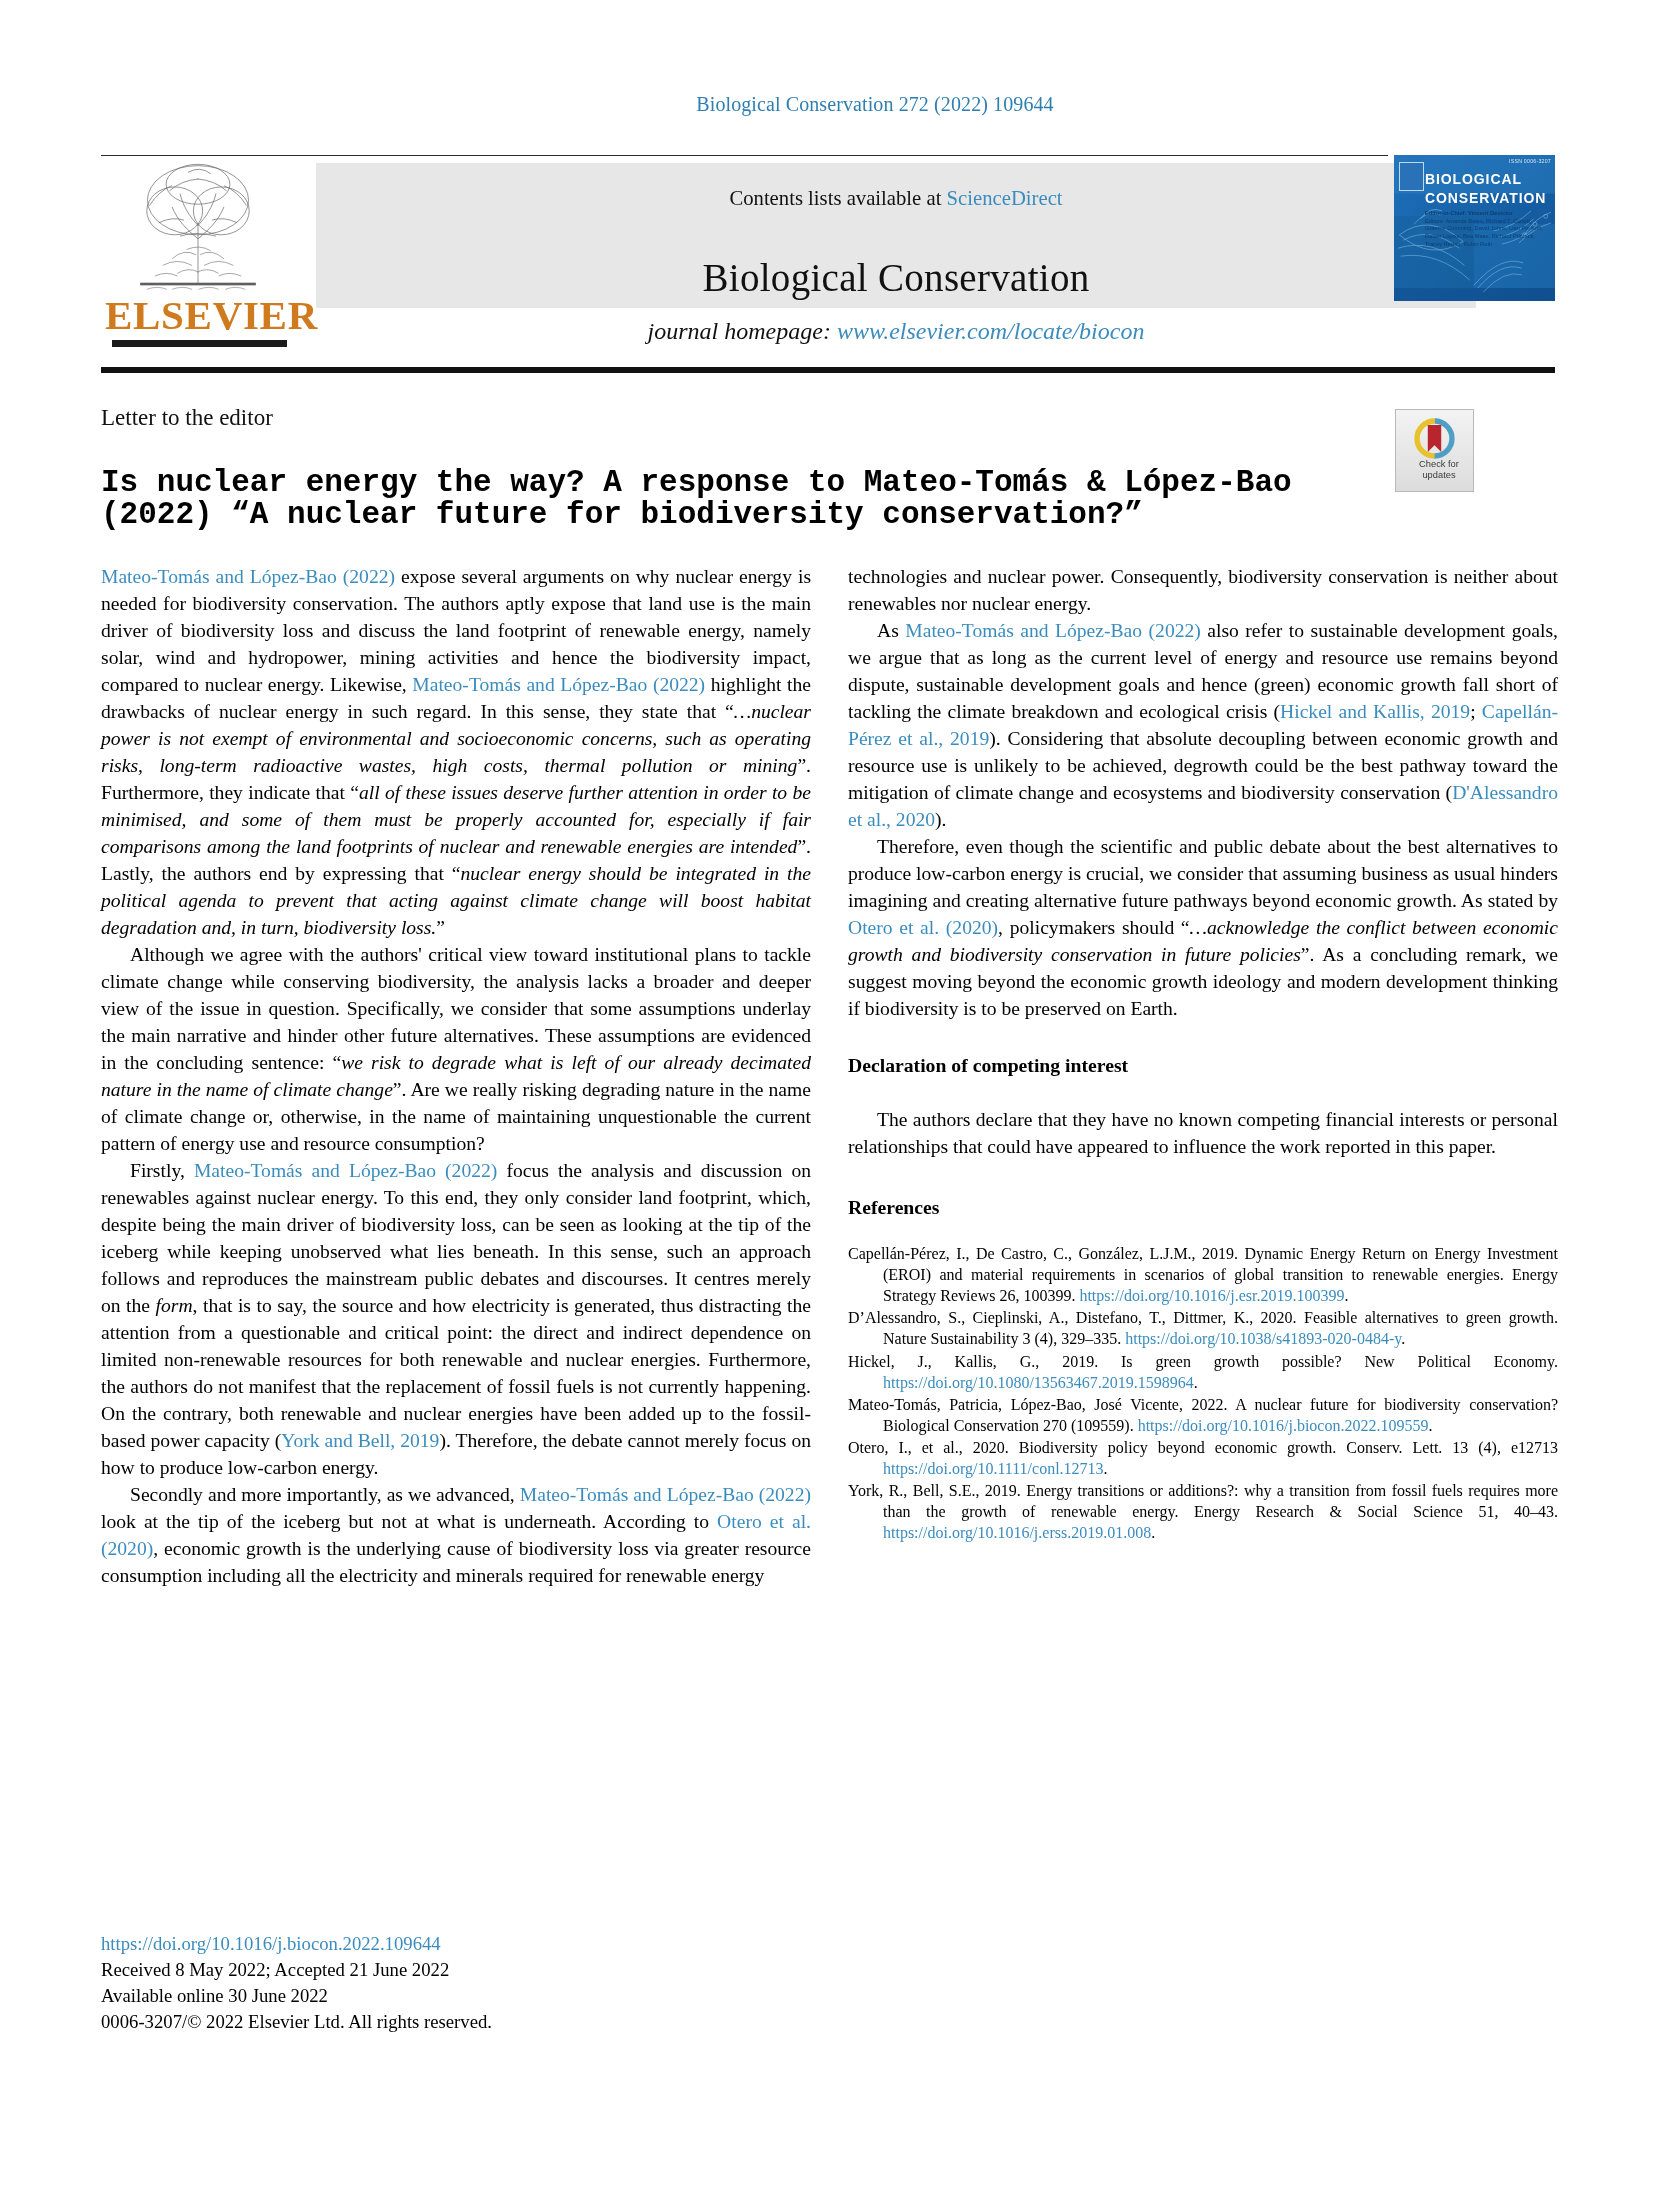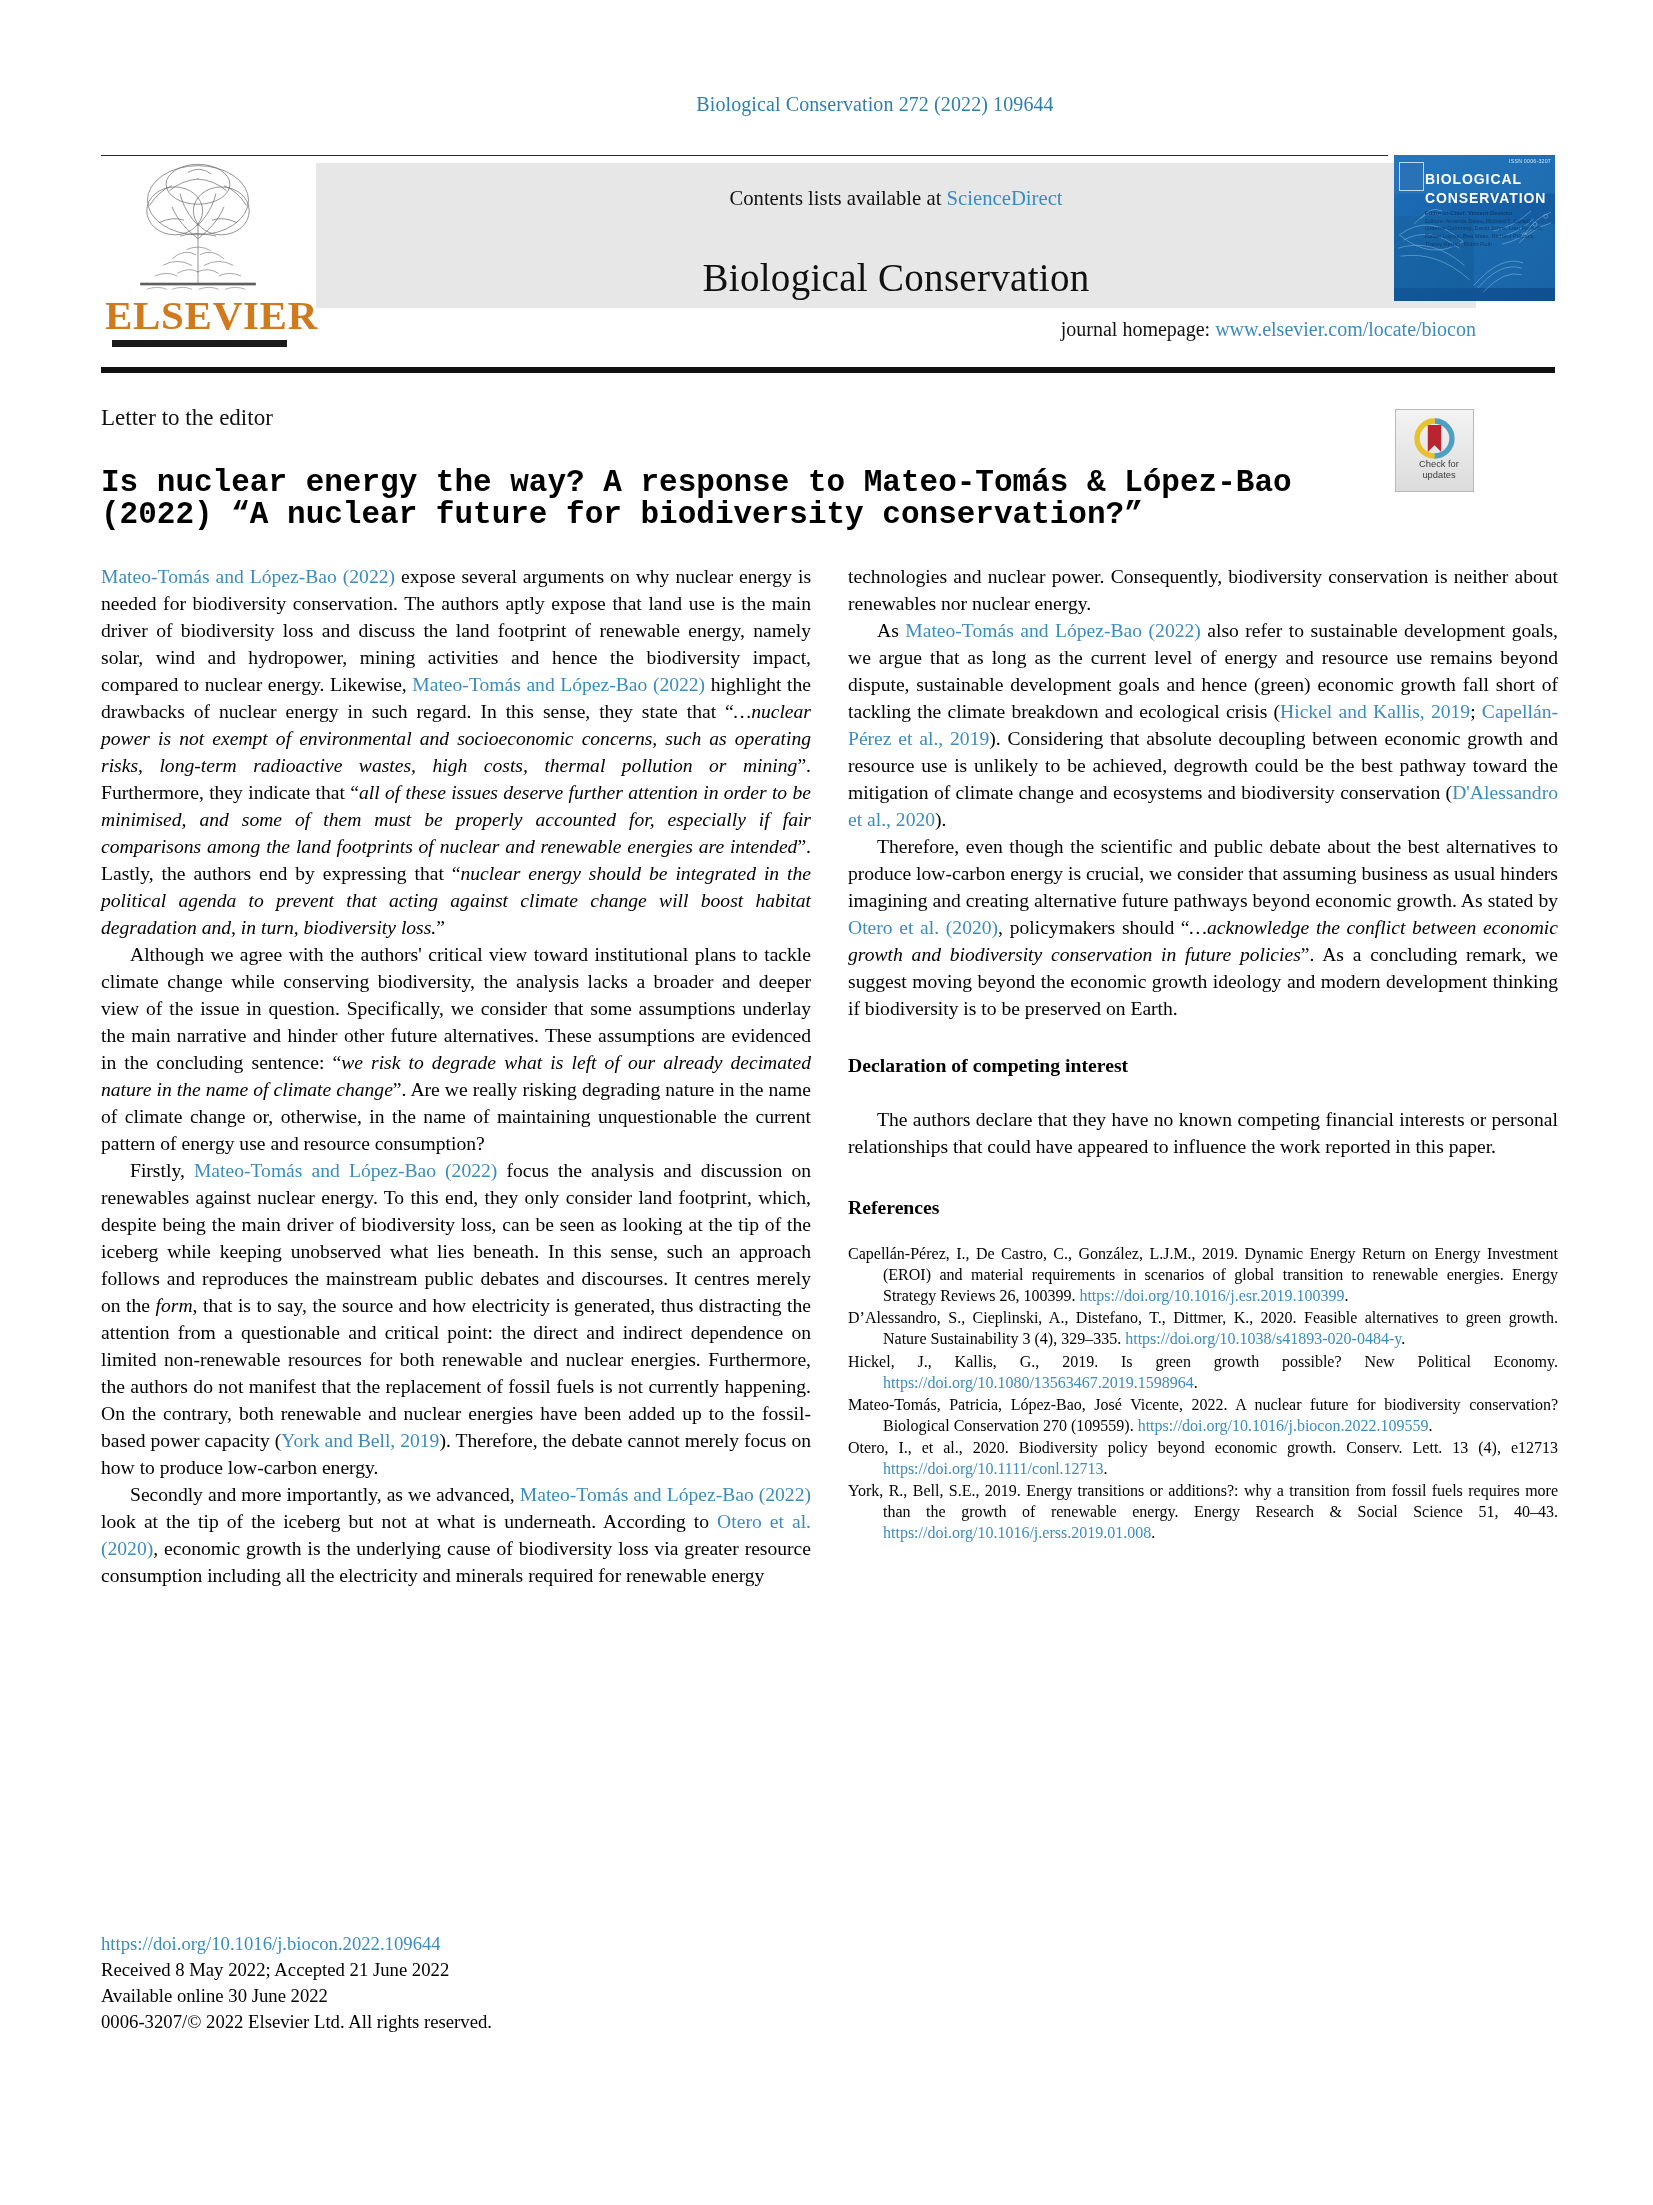--- a/index.html
+++ b/index.html
@@ -54,22 +54,22 @@
   .gp-line1 {
     position:absolute; top:24px; left:0; width:1160px; text-align:center;
     font-size:20.7px; color:#111;
   }
   .gp-line1 a { color:#3a8cbe; text-decoration:none; }
   .gp-title {
     position:absolute; top:80px; left:0; width:1160px; text-align:center;
     font-size:39px; color:#111; letter-spacing:0.3px;margin-top:12px;
   }
   .gp-line3 {
-    position:absolute; top:155px; left:0; width:1160px; text-align:right;
-    font-size:20px; color:#111;
+    position:absolute; top:155px; left:0; width:1160px; text-align:center;
+    font-size:24px; color:#111;font-style:italic;
   }
   .gp-line3 a { color:#3a8cbe; text-decoration:none; }
 
   
   .cover {
     position:absolute; left:1394px; top:155px; width:161px; height:146px;
     background:#1862ab; overflow:hidden;
     box-shadow:0 0 0 0.7px #0d4c87 inset;
   }
   .cov-issn {

